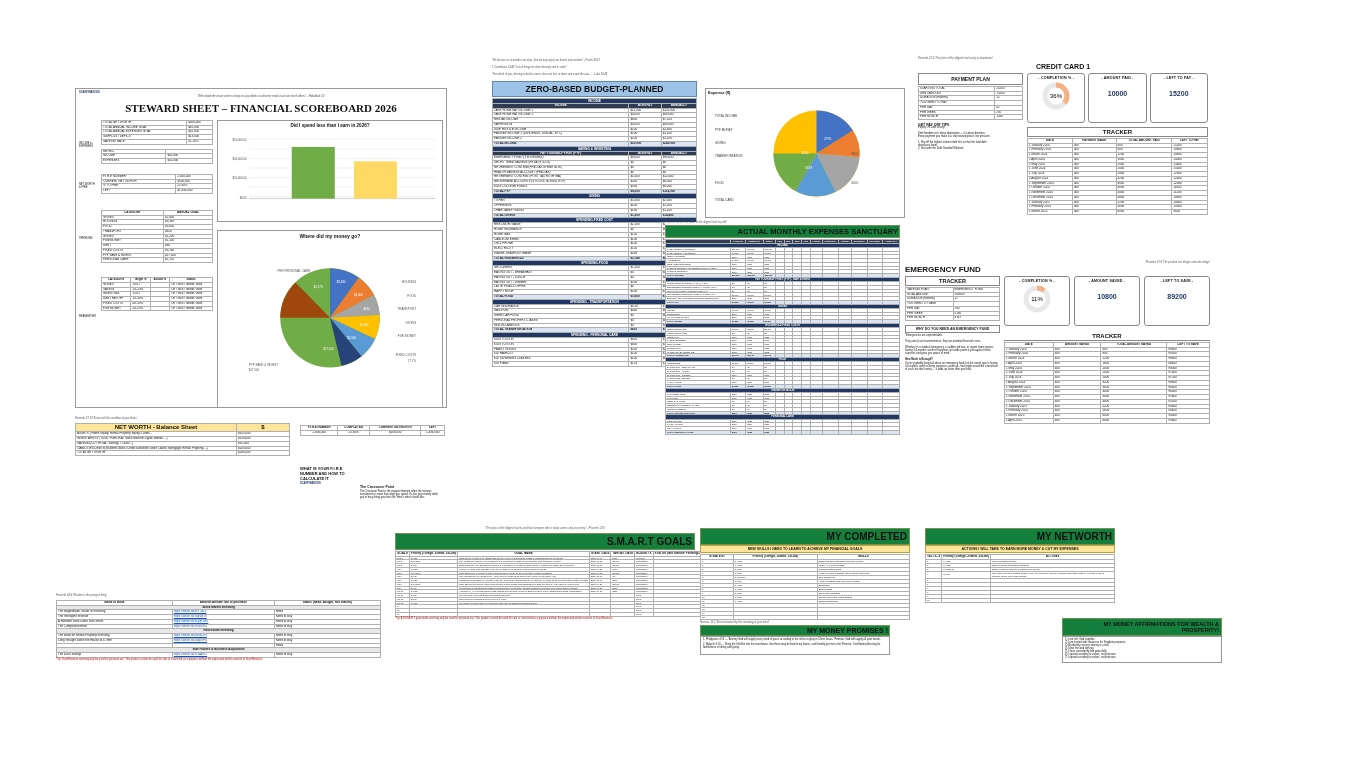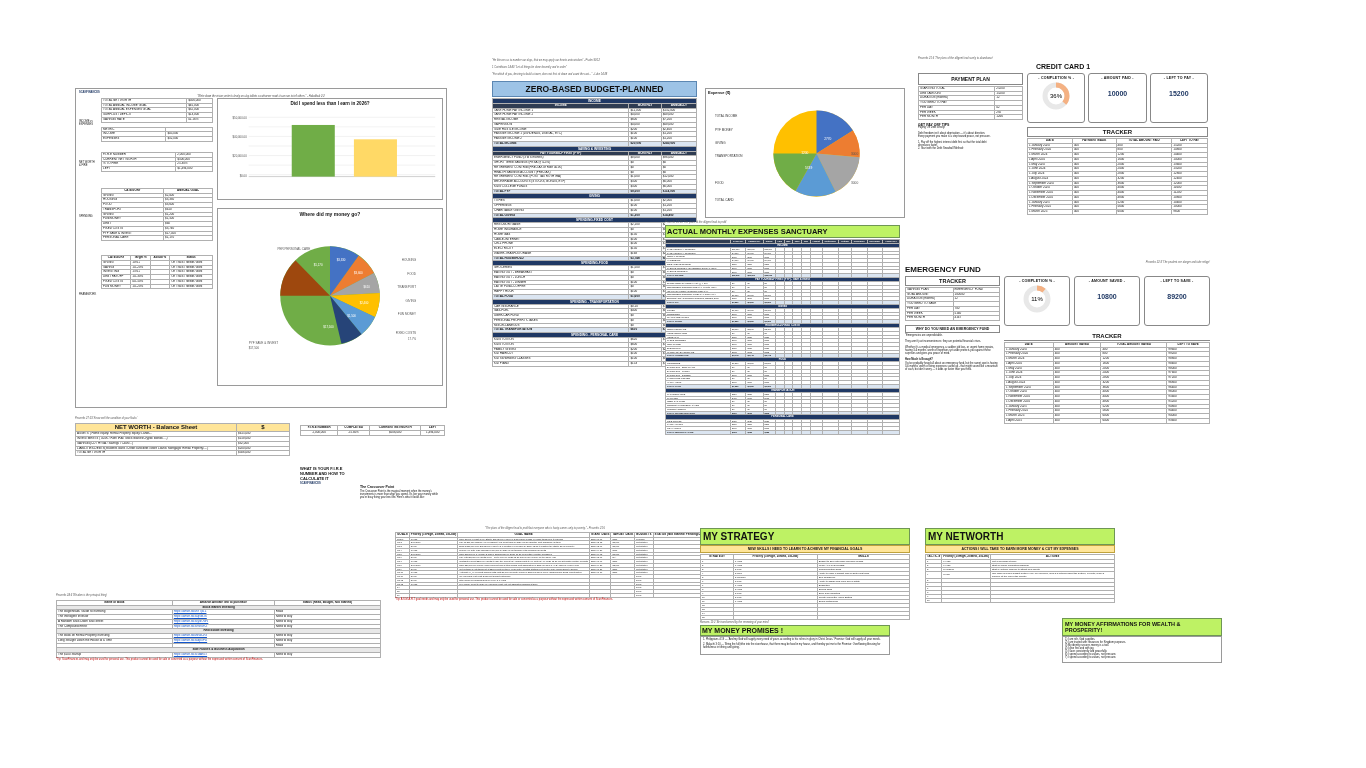--- a/index.html
+++ b/index.html
@@ -22,35 +22,36 @@
   .bold{font-weight:bold;}
   table{border-collapse:collapse;width:100%;}
   td,th{border:1px solid #b0b0b0;padding:0 1px;font-size:3px;line-height:1.25;white-space:nowrap;overflow:hidden;}
   .hdr td,.hdr th{background:#2f3c52;color:#fff;font-weight:bold;text-align:center;}
   .sec td{background:#1f3864;color:#fff;font-weight:bold;text-align:center;font-size:3.2px;}
   .yellowhdr td{background:#ffe599;font-weight:bold;text-align:center;}
   .graybg td{background:#e8e8e8;}
   .totrow td{background:#dbe5f1;font-weight:bold;}
   .quote{font-size:3.2px;font-style:italic;color:#444;}
   .title-main{font-family:"Liberation Serif",serif;font-weight:bold;}
-  .greenhdr{background:#bef264;border:1px solid #6f9655;font-weight:bold;text-align:left;}
+  .greenhdr{background:#15803d;border:1px solid #6f9655;font-weight:bold;text-align:right;}
   .bluehdr{background:#9dc3e6;border:1px solid #5c87b2;font-weight:bold;text-align:center;}
   .yellowbar{background:#ffe599;border:1px solid #bfa23c;font-weight:bold;text-align:center;}
   .box-lbl{font-size:3.6px;font-weight:bold;text-align:center;letter-spacing:.2px;}
   .kpi-box{border:1px solid #888;border-radius:3px;background:#fff;display:flex;flex-direction:column;align-items:center;justify-content:flex-start;}
   .kpi-num{font-size:7px;font-weight:bold;color:#1f3864;}
   .link{color:#1155cc;text-decoration:underline;}
   .redtxt{color:#c00000;}
 </style>
 </head>
 <body>
 
 <div class="panel bordered" style="left:75px;top:88px;width:372px;height:320px;padding:3px;">
   <div class="tiny bold" style="color:#1f3864;">SCANFINANCES</div>
   <div class="center quote" style="font-size:2.6px;">"Write down the vision; write it clearly on clay tablets so whoever reads it can run to tell others." - Habakkuk 2:2</div>
+  <div class="center title-main" style="font-size:11px;margin:4px 0 6px 0;">STEWARD SHEET – FINANCIAL SCOREBOARD 2026</div>
 
   <div style="display:flex;gap:4px;">
     <div style="width:18px;flex:none;font-size:2.6px;">
       <div style="margin-top:22px;">INCOME vs EXPENSES</div>
       <div style="margin-top:35px;">NET WORTH &amp; FIRE</div>
       <div style="margin-top:48px;">SPENDING</div>
       <div style="margin-top:75px;">FRAMEWORK</div>
     </div>
 
     <div style="width:112px;flex:none;">
@@ -1784,20 +1785,21 @@
               <td>93600</td>
             </tr>
           </tbody>
       </table>
     </div>
   </div>
 </div>
 
 <div class="panel" style="left:395px;top:528px;width:300px;height:195px;">
   <div class="tiny italic center" style="color:#555;">"The plans of the diligent lead to profit but everyone who is hasty comes only to poverty." - Proverbs 21:5</div>
+  <div class="greenhdr" style="font-size:10px;padding:2px;margin-top:2px;">S.M.A.R.T  GOALS</div>
   <table style="margin-top:1px;">
     <thead>
         <tr class="yellowhdr" id="sg-head">
           <th>GOALS</th>
           <th>Priority (1=High, 2=Med, 3=Low)</th>
           <th>GOAL NAME</th>
           <th>START DATE</th>
           <th>TARGET DATE</th>
           <th>BUDGET $</th>
           <th>STATUS (Not Started/ Pending/Done)</th>
@@ -1947,21 +1949,21 @@
           <td style="font-size: 2.2px;"></td>
           <td style="font-size: 2.2px;">Done</td>
           <td style="font-size: 2.2px;"></td>
         </tr>
       </tbody>
   </table>
   <div class="tiny redtxt" style="margin-top:1px;">*Tip: A S.M.A.R.T goal needs and may only be used for personal use. This product cannot be used for sale or converted as a purpose without the expressed written consent of ScanFinances.</div>
 </div>
 
 <div class="panel" style="left:700px;top:528px;width:210px;height:140px;">
-  <div class="greenhdr" style="font-size:10px;padding:2px;">MY STRATEGY</div>
+  <div class="greenhdr" style="font-size:10px;padding:2px;">MY COMPLETED</div>
   <div class="yellowbar t35" style="padding:1px;">NEW SKILLS I NEED TO LEARN TO ACHIEVE MY FINANCIAL GOALS</div>
   <table style="margin-top:1px;">
     <thead>
         <tr class="graybg bold" id="st-head">
           <th>STRATEGY</th>
           <th>Priority (1=High, 2=Med, 3=Low)</th>
           <th>SKILLS</th>
         </tr>
       </thead>
     <tbody id="st-rows">

